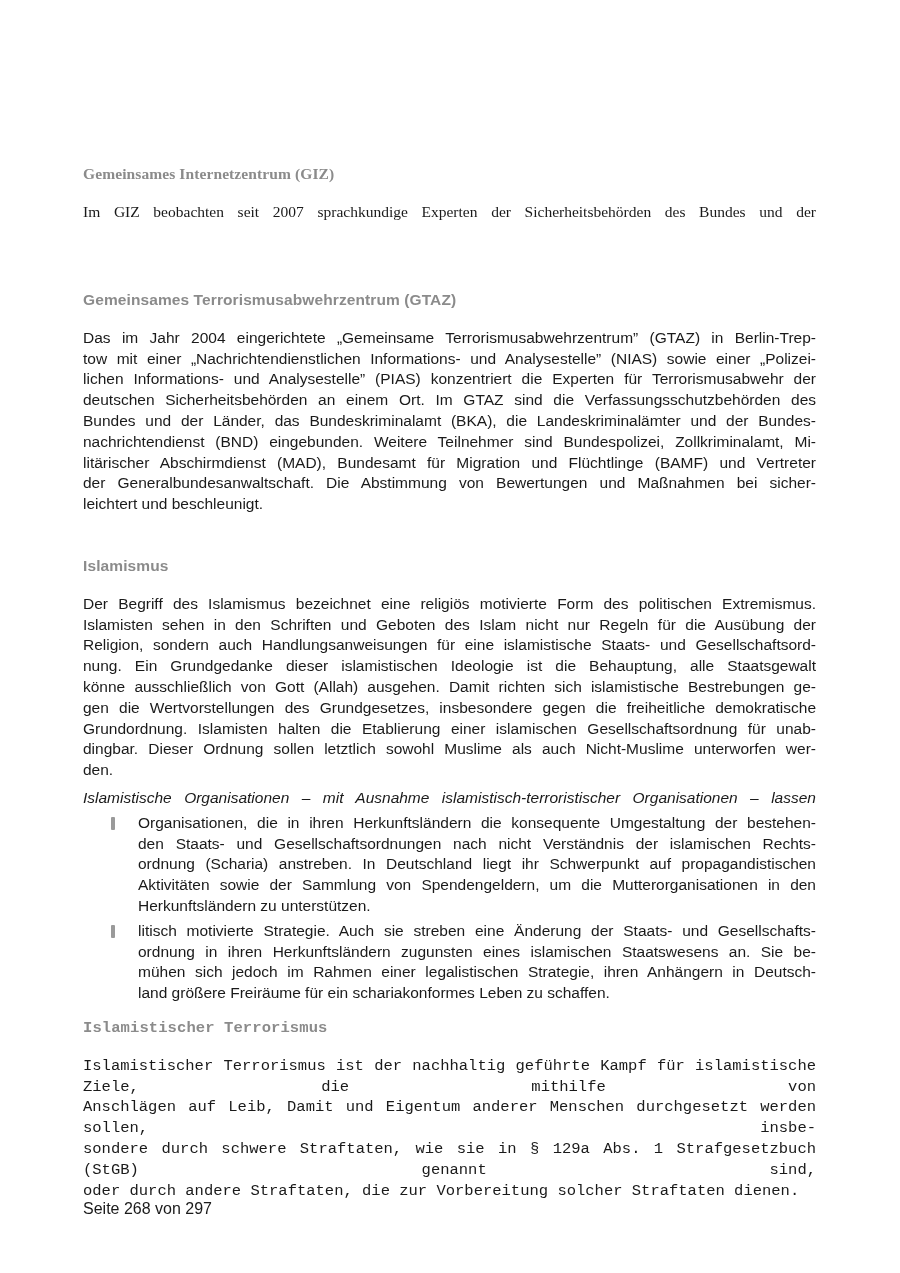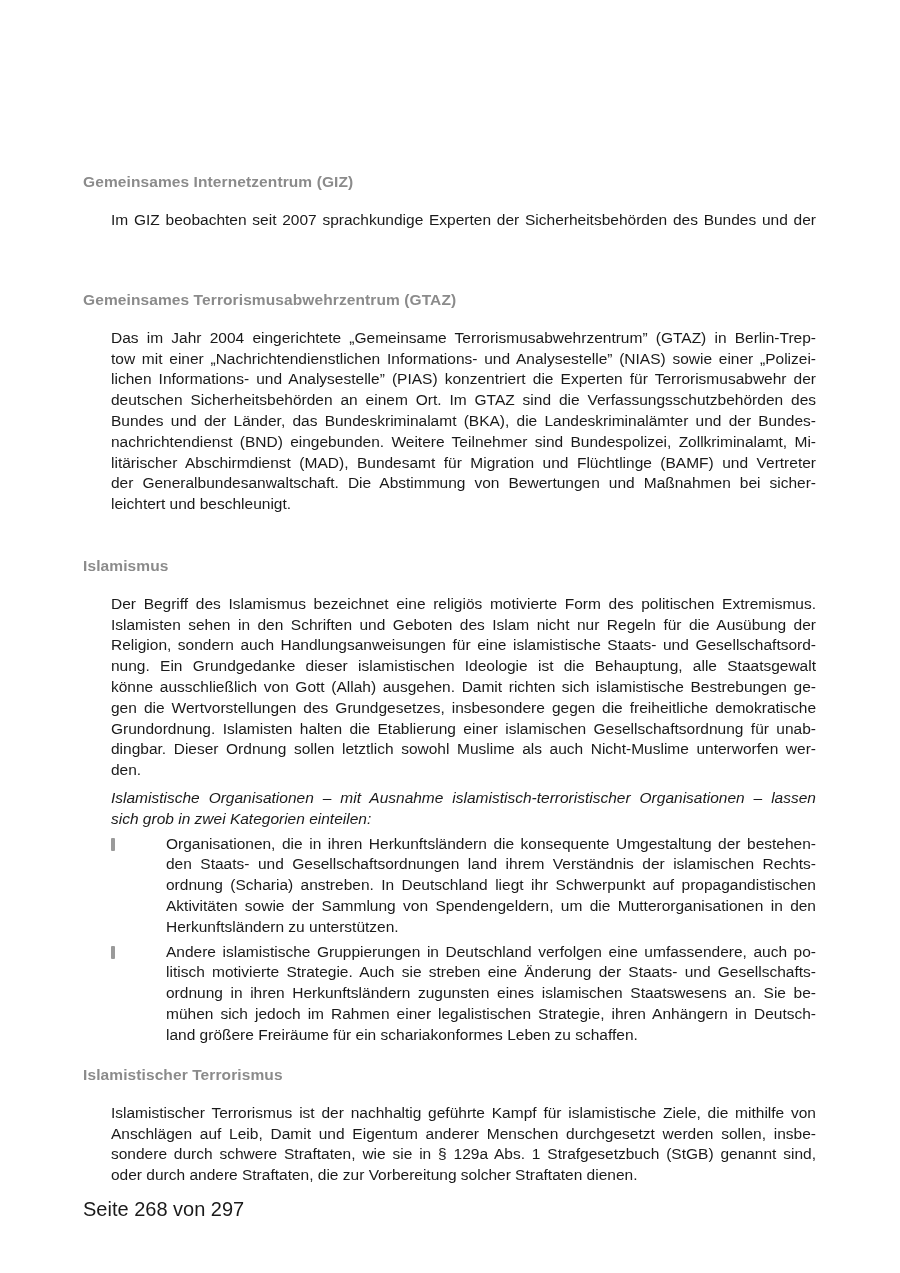--- a/index.html
+++ b/index.html
@@ -23,63 +23,62 @@
     left:83px;
     right:84px;
     top:0;
     height:100%;
   }
   .section{
     position:absolute;
     left:0;
     right:0;
   }
-  .sec-0{top:172px;}
+  .sec-0{top:164px;font-family:Liberation Serif, serif;}
   .sec-1{top:290px;}
   .sec-2{top:556px;}
-  .sec-3{top:1065px;}
+  .sec-3{top:1018px;font-family:Liberation Mono, monospace;}
   .heading{
     margin:0 0 17px 0;
     font-size:15.5px;
     line-height:20.8px;
     font-weight:bold;
     color:var(--heading-gray);
     letter-spacing:0.1px;
   }
   .paragraph{margin:0;}
   .paragraph + .paragraph{margin-top:7px;font-style:italic;}
   .bullet{margin-top:4px;position:relative;}
   .paragraph + .bullet{margin-top:4px;}
   .line{
     font-size:15.5px;
     line-height:20.8px;
     text-align:left;
     white-space:normal;
-    margin-left:28px;
   }
   .jl{
     text-align:justify;
     text-align-last:justify;
   }
   .bullet .lines{margin-left:55px;}
   .bullet-marker{
     position:absolute;
     left:28px;
     top:4px;
     width:4px;
     height:13px;
     background:var(--bullet-gray);
     border-radius:1px;
     display:block;
   }
   .footer{
     position:absolute;
     left:83px;
     top:1199px;
-    font-size:20px;
+    font-size:16px;
     line-height:20.8px;
     color:var(--body-black);
   }
 </style>
 </head>
 <body>
 
 <div class="page">
   <div class="content">
       <section class="section sec-0">
@@ -117,37 +116,35 @@
             <div class="line jl">könne ausschließlich von Gott (Allah) ausgehen. Damit richten sich islamistische Bestrebungen ge-</div>
             <div class="line jl">gen die Wertvorstellungen des Grundgesetzes, insbesondere gegen die freiheitliche demokratische</div>
             <div class="line jl">Grundordnung. Islamisten halten die Etablierung einer islamischen Gesellschaftsordnung für unab-</div>
             <div class="line jl">dingbar. Dieser Ordnung sollen letztlich sowohl Muslime als auch Nicht-Muslime unterworfen wer-</div>
             <div class="line">den.</div>
           </div>
         </div>
         <div class="paragraph">
           <div class="lines">
             <div class="line jl">Islamistische Organisationen – mit Ausnahme islamistisch-terroristischer Organisationen – lassen</div>
-            <div class="line">sich grob in zwei Kategorien einteilen:</div>
           </div>
         </div>
         <div class="bullet">
           <span class="bullet-marker"></span>
           <div class="lines">
             <div class="line jl">Organisationen, die in ihren Herkunftsländern die konsequente Umgestaltung der bestehen-</div>
-            <div class="line jl">den Staats- und Gesellschaftsordnungen land ihrem Verständnis der islamischen Rechts-</div>
+            <div class="line jl">den Staats- und Gesellschaftsordnungen nach nicht Verständnis der islamischen Rechts-</div>
             <div class="line jl">ordnung (Scharia) anstreben. In Deutschland liegt ihr Schwerpunkt auf propagandistischen</div>
             <div class="line jl">Aktivitäten sowie der Sammlung von Spendengeldern, um die Mutterorganisationen in den</div>
             <div class="line">Herkunftsländern zu unterstützen.</div>
           </div>
         </div>
         <div class="bullet">
           <span class="bullet-marker"></span>
           <div class="lines">
-            <div class="line jl">Andere islamistische Gruppierungen in Deutschland verfolgen eine umfassendere, auch po-</div>
             <div class="line jl">litisch motivierte Strategie. Auch sie streben eine Änderung der Staats- und Gesellschafts-</div>
             <div class="line jl">ordnung in ihren Herkunftsländern zugunsten eines islamischen Staatswesens an. Sie be-</div>
             <div class="line jl">mühen sich jedoch im Rahmen einer legalistischen Strategie, ihren Anhängern in Deutsch-</div>
             <div class="line">land größere Freiräume für ein schariakonformes Leben zu schaffen.</div>
           </div>
         </div>
       </section>
       <section class="section sec-3">
         <h2 class="heading">Islamistischer Terrorismus</h2>
         <div class="paragraph">

